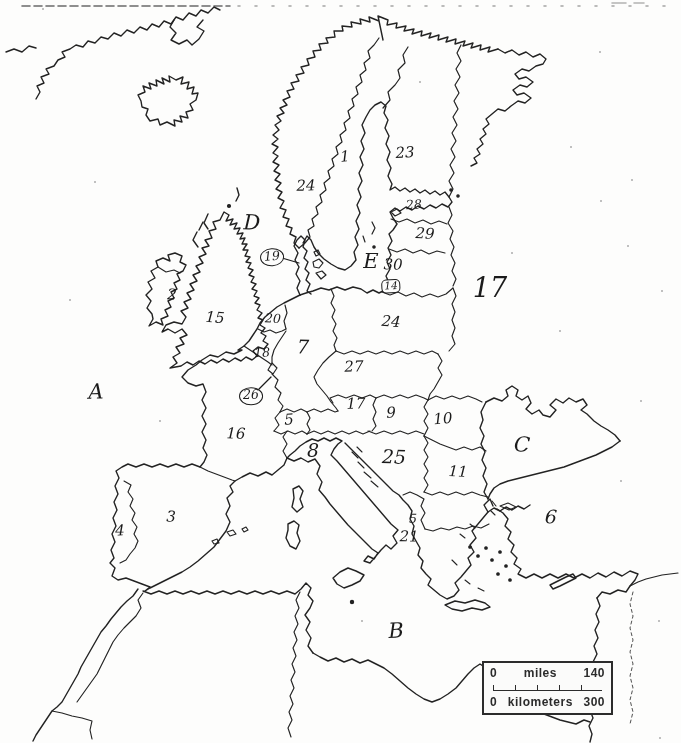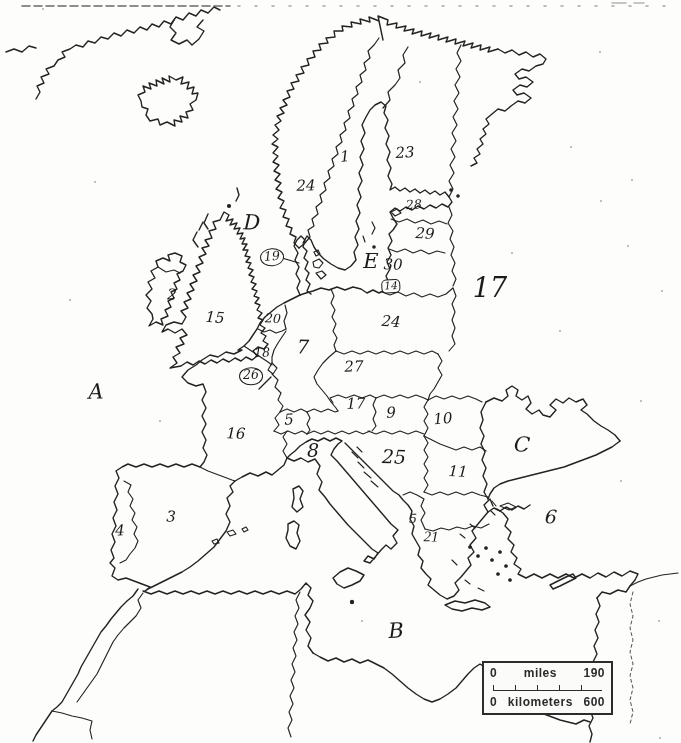--- a/index.html
+++ b/index.html
@@ -243,43 +243,43 @@
       <div class="lbl number" style="left: 458px; top: 472px; transform: translate(-50%, -50%) rotate(3deg);">11</div>
       <div class="lbl num-sm" style="left: 413px; top: 519px; transform: translate(-50%, -50%) rotate(1deg);">5</div>
       <div class="lbl number" style="left: 356px; top: 404px; transform: translate(-50%, -50%) rotate(-1deg);">17</div>
       <div class="lbl number boxed" style="left: 391px; top: 286px; transform: translate(-50%, -50%) rotate(-3deg);">14</div>
       <div class="lbl number" style="left: 215px; top: 318px; transform: translate(-50%, -50%) rotate(4deg);">15</div>
       <div class="lbl number" style="left: 236px; top: 434px; transform: translate(-50%, -50%) rotate(2deg);">16</div>
       <div class="lbl num-lg" style="left: 490px; top: 287px; transform: translate(-50%, -50%) rotate(0deg);">17</div>
       <div class="lbl num-sm" style="left: 262px; top: 353px; transform: translate(-50%, -50%) rotate(-2deg);">18</div>
       <div class="lbl number circled" style="left: 272px; top: 257px; transform: translate(-50%, -50%) rotate(-4deg);">19</div>
       <div class="lbl num-sm" style="left: 273px; top: 319px; transform: translate(-50%, -50%) rotate(3deg);">20</div>
-      <div class="lbl number" style="left: 431px; top: 537px; transform: translate(-50%, -50%) rotate(1deg); font-family: Liberation Serif, serif;">21</div>
+      <div class="lbl number" style="left: 409px; top: 537px; transform: translate(-50%, -50%) rotate(1deg);">21</div>
       <div class="lbl number" style="left: 306px; top: 186px; transform: translate(-50%, -50%) rotate(-1deg);">24</div>
       <div class="lbl number" style="left: 405px; top: 153px; transform: translate(-50%, -50%) rotate(-3deg);">23</div>
       <div class="lbl number" style="left: 391px; top: 322px; transform: translate(-50%, -50%) rotate(4deg);">24</div>
       <div class="lbl num-md" style="left: 394px; top: 457px; transform: translate(-50%, -50%) rotate(2deg);">25</div>
-      <div class="lbl number circled" style="left: 251px; top: 376px; transform: translate(-50%, -50%) rotate(0deg);">26</div>
+      <div class="lbl number circled" style="left: 251px; top: 396px; transform: translate(-50%, -50%) rotate(0deg);">26</div>
       <div class="lbl number" style="left: 354px; top: 367px; transform: translate(-50%, -50%) rotate(-2deg);">27</div>
       <div class="lbl num-sm" style="left: 414px; top: 205px; transform: translate(-50%, -50%) rotate(-4deg);">28</div>
       <div class="lbl number" style="left: 425px; top: 234px; transform: translate(-50%, -50%) rotate(3deg);">29</div>
       <div class="lbl number" style="left: 393px; top: 265px; transform: translate(-50%, -50%) rotate(1deg);">30</div>
       <div class="lbl letter" style="left: 96px; top: 392px; transform: translate(-50%, -50%) rotate(-1deg);">A</div>
       <div class="lbl letter" style="left: 396px; top: 631px; transform: translate(-50%, -50%) rotate(-3deg);">B</div>
       <div class="lbl letter" style="left: 522px; top: 445px; transform: translate(-50%, -50%) rotate(4deg);">C</div>
       <div class="lbl letter" style="left: 252px; top: 223px; transform: translate(-50%, -50%) rotate(2deg);">D</div>
       <div class="lbl letter" style="left: 371px; top: 261px; transform: translate(-50%, -50%) rotate(0deg);">E</div>
     </div>
 
   <div class="scalebar">
     <div class="srow">
       <span>0</span>
       <span class="mid">miles</span>
-      <span>190</span>
+      <span>140</span>
     </div>
     <div class="ruler"></div>
     <div class="srow">
       <span>0</span>
       <span class="mid">kilometers</span>
-      <span>600</span>
+      <span>300</span>
     </div>
   </div>
 </div>
 
 </body></html>

